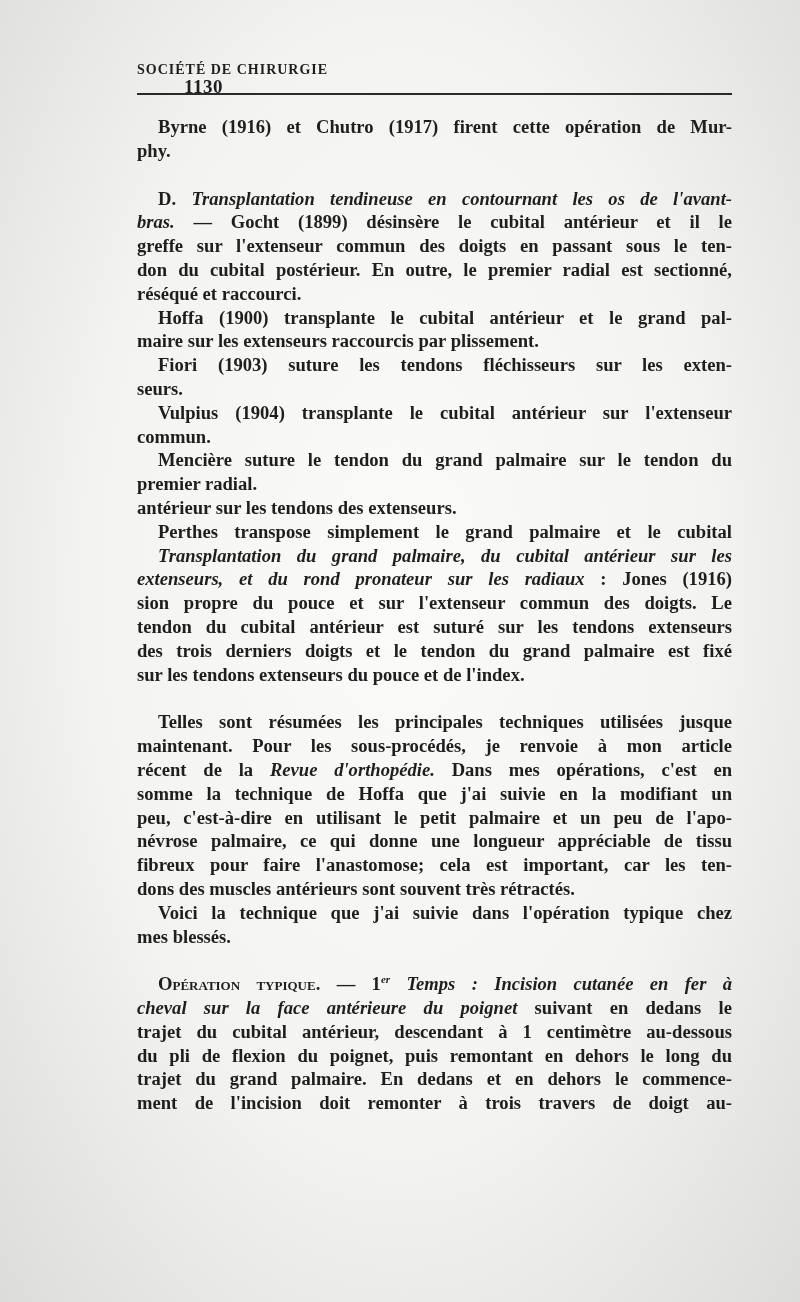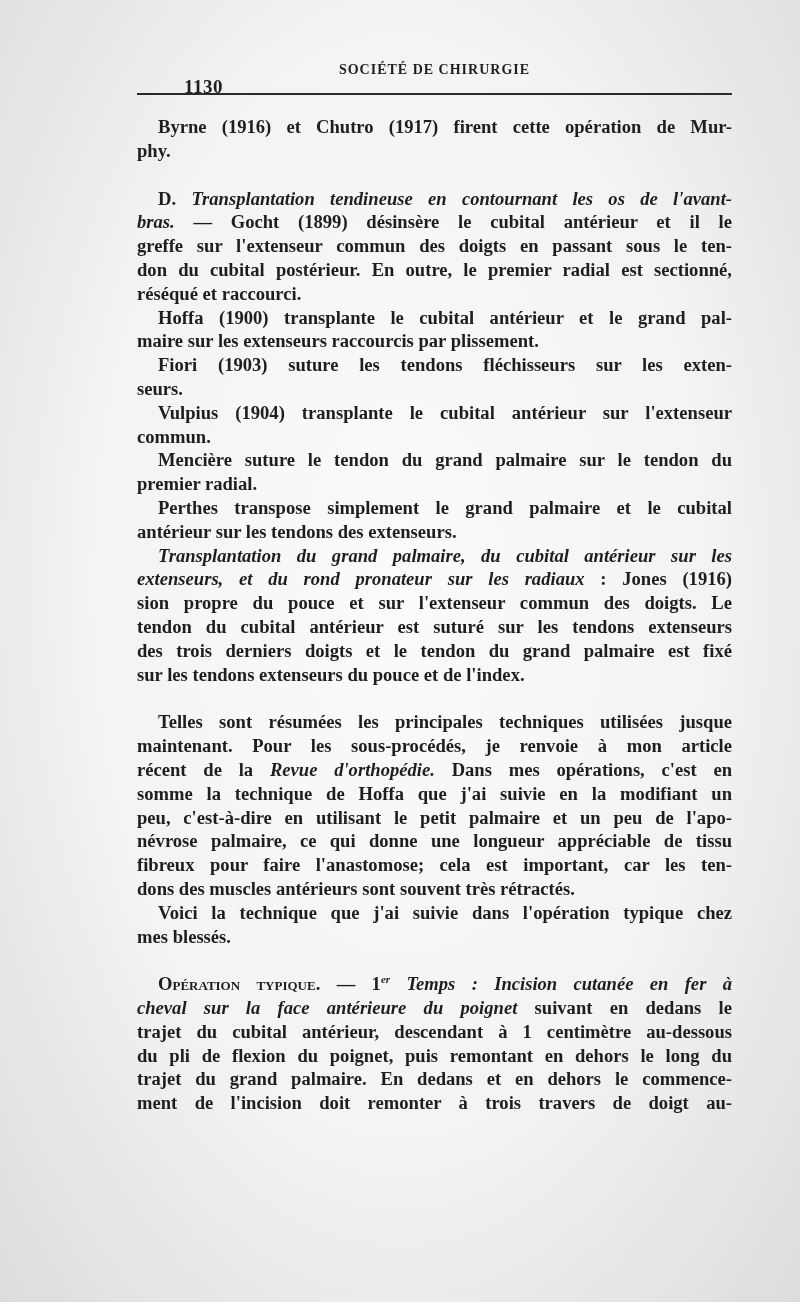--- a/index.html
+++ b/index.html
@@ -14,21 +14,21 @@
     position: absolute; left: 137px; top: 54px; width: 595px;
   }
   .running-head {
     position: relative; height: 30px;
   }
   .page-number {
     position: absolute; left: 0; top: 22px;
     font-size: 19px; font-weight: bold; letter-spacing: 0.5px; margin-left: 47px;
   }
   .running-title {
-    position: absolute; left: 0; right: 0; top: 8px; text-align: center;
+    position: absolute; left: 0; right: 0; top: 8px; 
     font-size: 14px; font-weight: bold; letter-spacing: 1px;
     font-variant: small-caps; text-transform: uppercase;
   }
   .rule {
     height: 2px; background: #2a2a2a; margin-top: 9px; margin-bottom: 20px;
   }
   .text {
     font-size: 18.6px; line-height: 23.8px; text-align: justify;
     font-weight: 600;
   }
@@ -80,22 +80,22 @@
       <span class="line indent">Vulpius (1904) transplante le cubital antérieur sur l'extenseur</span>
       <span class="line last">commun.</span>
     </div>
 
     <div>
       <span class="line indent">Mencière suture le tendon du grand palmaire sur le tendon du</span>
       <span class="line last">premier radial.</span>
     </div>
 
     <div>
+      <span class="line last">antérieur sur les tendons des extenseurs.</span>
       <span class="line indent">Perthes transpose simplement le grand palmaire et le cubital</span>
-      <span class="line last">antérieur sur les tendons des extenseurs.</span>
     </div>
 
     <div>
       <span class="line indent it">Transplantation du grand palmaire, du cubital antérieur sur les</span>
       <span class="line"><span class="it">extenseurs, et du rond pronateur sur les radiaux</span><span> : Jones (1916)</span></span>
       <span class="line">sion propre du pouce et sur l'extenseur commun des doigts. Le</span>
       <span class="line">tendon du cubital antérieur est suturé sur les tendons extenseurs</span>
       <span class="line">des trois derniers doigts et le tendon du grand palmaire est fixé</span>
       <span class="line last">sur les tendons extenseurs du pouce et de l'index.</span>
     </div>

